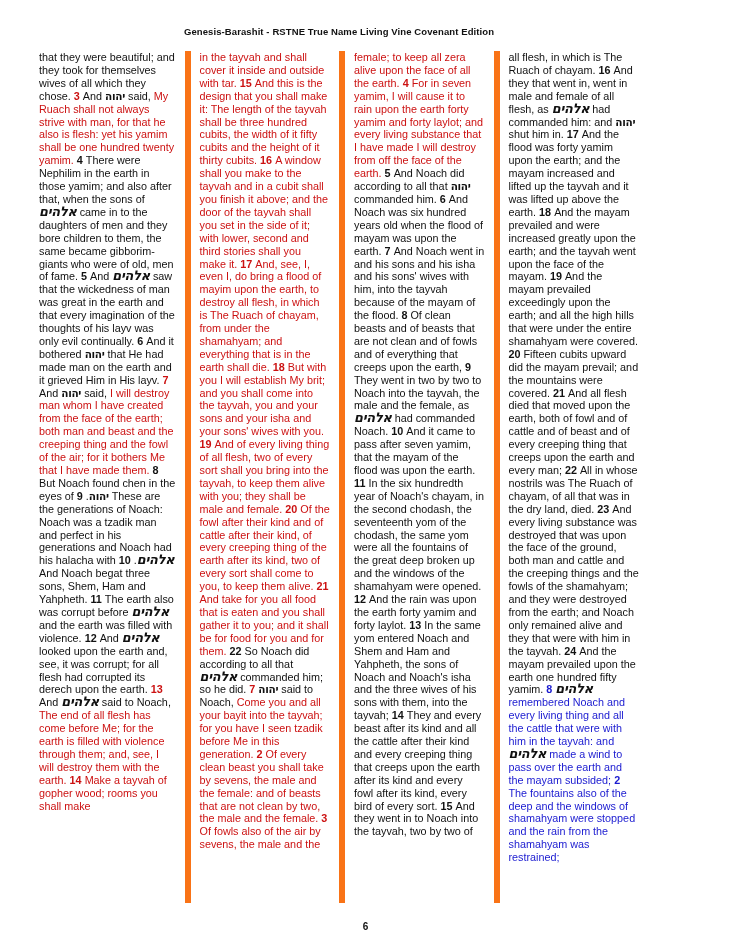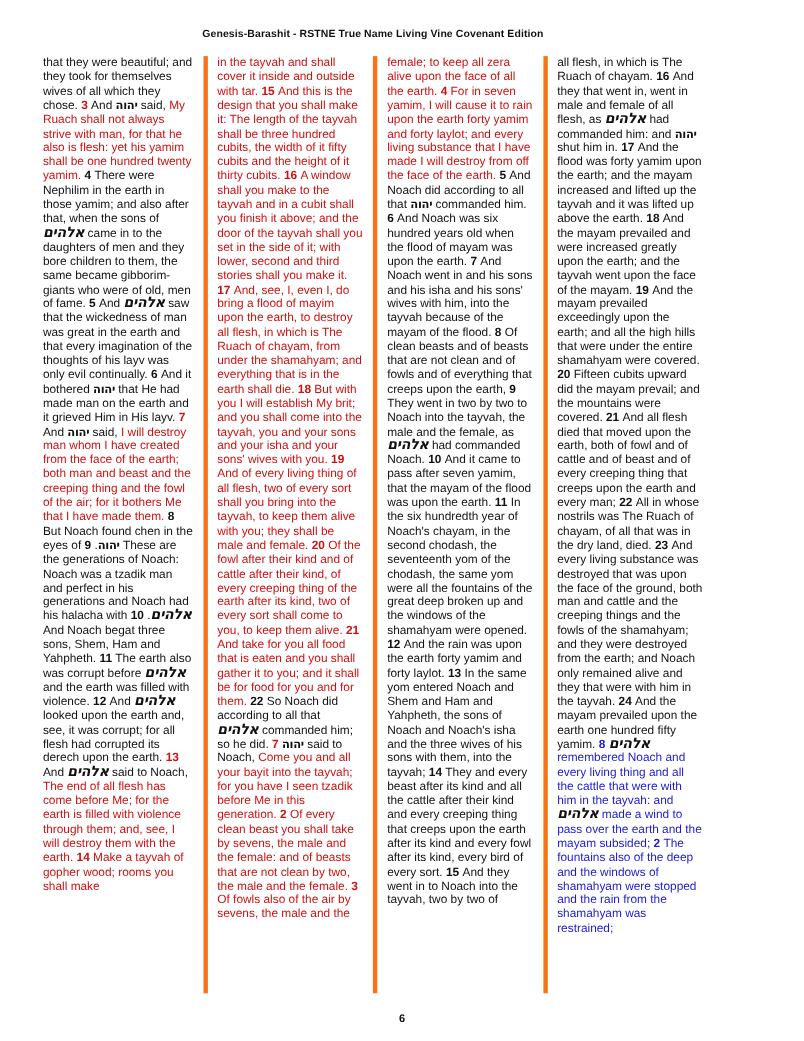--- a/index.html
+++ b/index.html
@@ -39,21 +39,21 @@
   .col {
     width: 25%;
     box-sizing: border-box;
     padding: 0 9px;
     font-size: 10.8px;
     line-height: 12.9px;
     text-align: left;
     position: relative;
   }
   .col + .col {
-    border-left: 4px solid #f97316;
+    border-left: 6px solid #f97316;
   }
   .col p {
     margin: 0;
   }
   .vn {
     font-weight: bold;
   }
   .red {
     color: #cc1111;
   }

